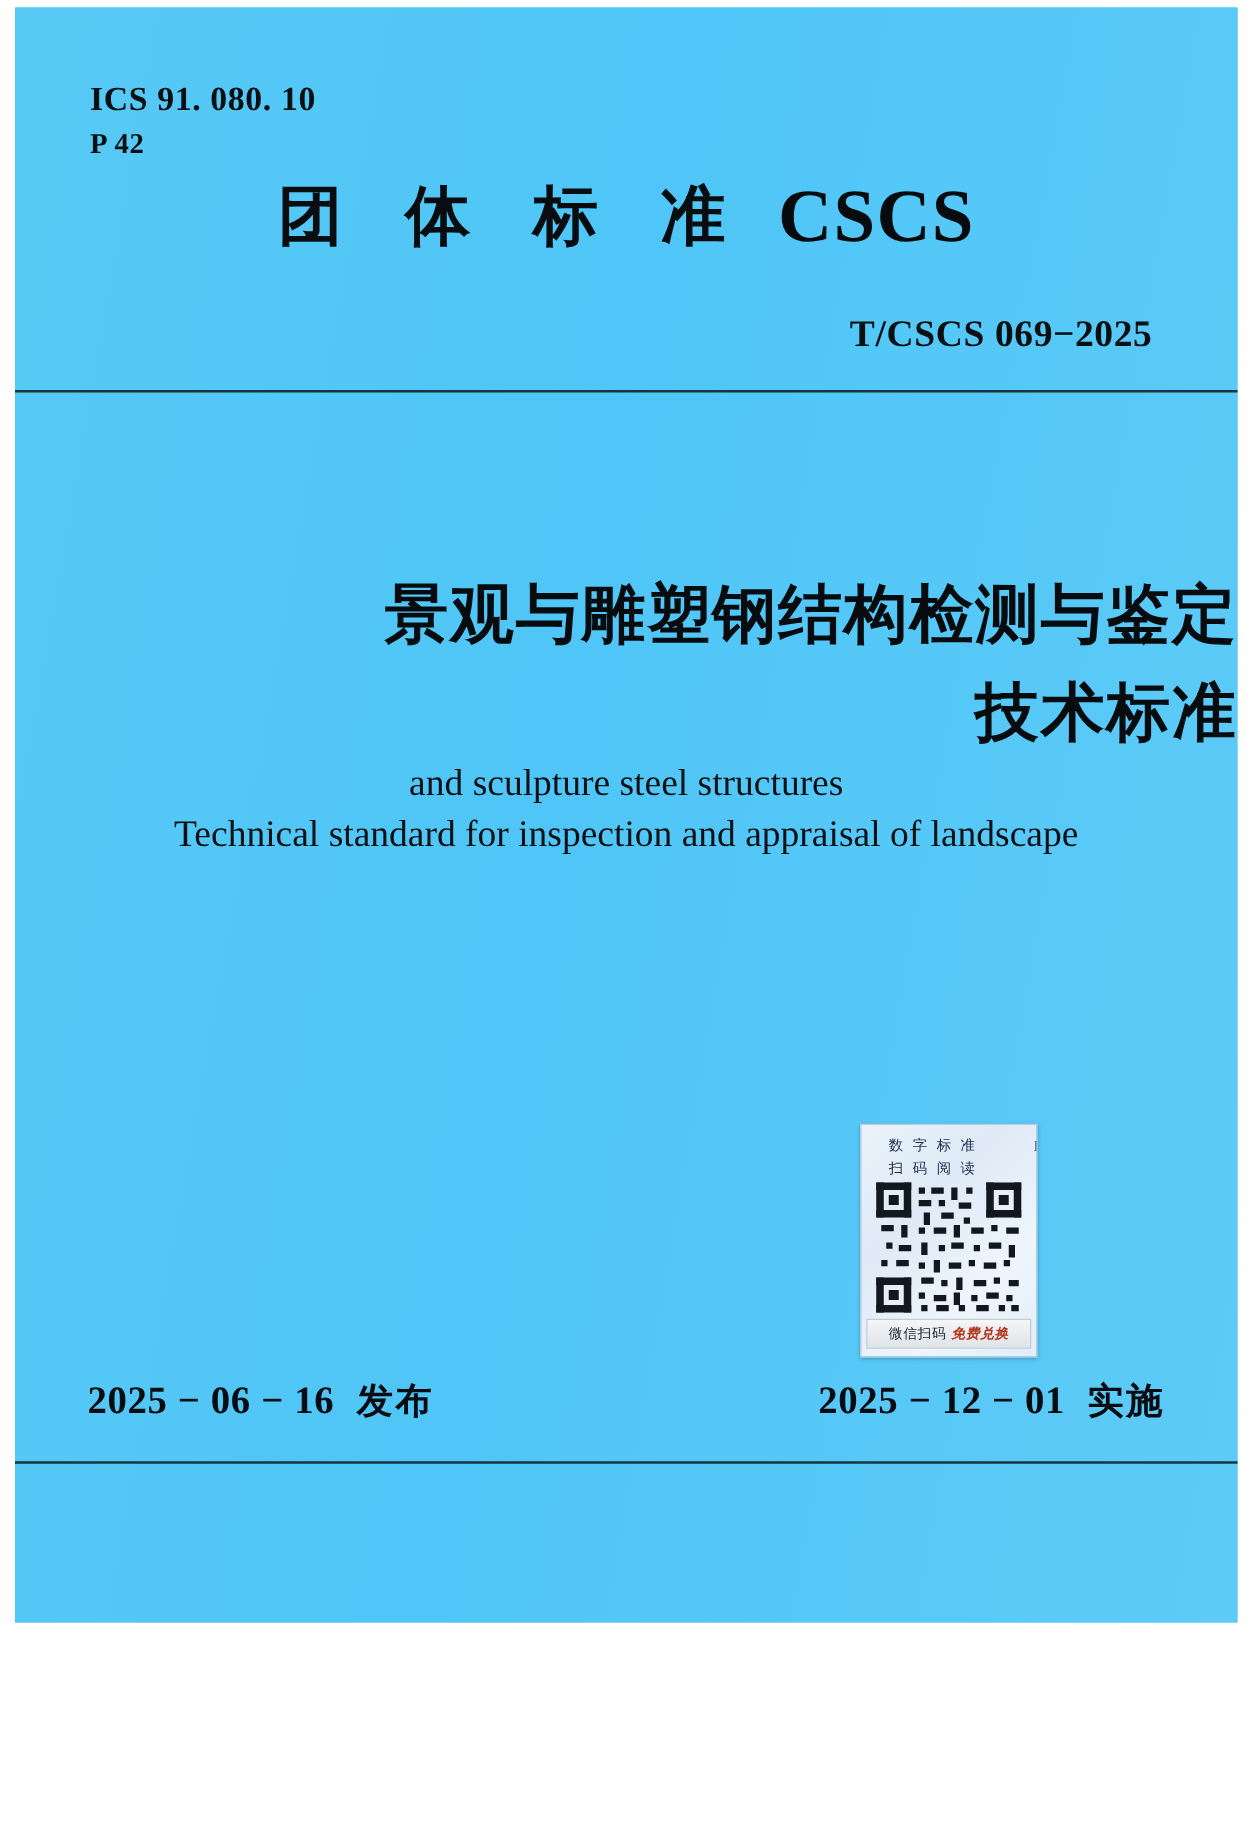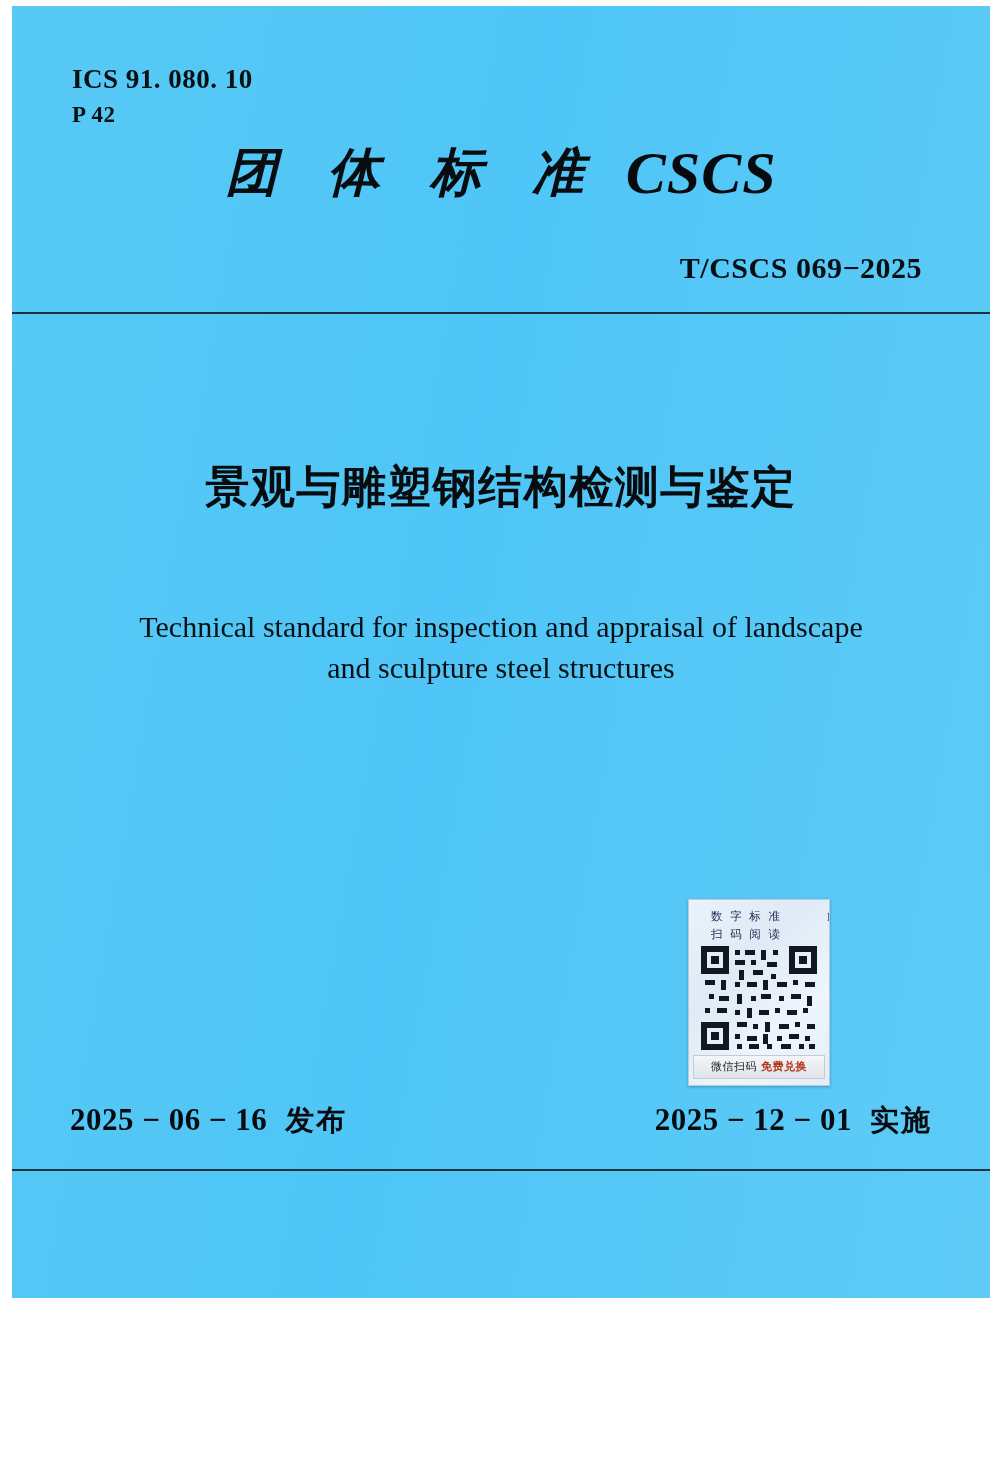--- a/index.html
+++ b/index.html
@@ -83,21 +83,20 @@
   .ics-line1 { font-size: 27px; letter-spacing: .5px; }
   .ics-line2 { font-size: 23px; letter-spacing: .5px; margin-top: 3px; }
 
   
   .header-row {
     position: absolute;
     left: 0;
     right: 0;
     top: 132px;
     text-align: center;
-    font-style: italic;
   }
   .header-cn {
     display: inline-block;
     font-family: "DejaVu Sans", sans-serif;
     font-weight: bold;
     font-size: 52px;
     letter-spacing: 16px;
     color: #090d10;
     vertical-align: middle;
   }
@@ -123,24 +122,24 @@
     letter-spacing: .5px;
     margin-left: 26px;
   }
 
   
   .title-cn {
     position: absolute;
     left: 0;
     right: 0;
     top: 448px;
-    text-align: center;
-    font-family: "DejaVu Sans", sans-serif;
-    font-weight: bold;
-    font-size: 44px;
+    text-align: right;
+    font-family: "DejaVu Sans", sans-serif;
+    font-weight: bold;
+    font-size: 51px;
     line-height: 1.52;
     letter-spacing: 1.5px;
     color: #080c0f;
   }
   .title-en {
     position: absolute;
     left: 70px;
     right: 70px;
     top: 600px;
     text-align: center;
@@ -200,21 +199,21 @@
     height: 22px;
     background: linear-gradient(180deg,#f4f6f8,#dfe4e8);
     border: 1px solid #c3ccd4;
     color: #182028;
     font-family: "DejaVu Sans", sans-serif;
     font-size: 11px;
     line-height: 22px;
     text-align: center;
     letter-spacing: .5px;
   }
-  .qr-foot .free { color: #b5361f; font-weight: bold; }
+  .qr-foot .free { color: #b5361f; font-weight: bold; font-style: italic; }
 
   
   .dates {
     position: absolute;
     left: 58px;
     right: 58px;
     top: 1095px;
     display: flex;
     justify-content: space-between;
     align-items: baseline;
@@ -268,25 +267,26 @@
     <div class="header-row">
       <span class="header-cn">团 体 标 准</span><span class="header-en">CSCS</span>
     </div>
 
     <div class="std-no">T/CSCS 069−2025</div>
 
     <div class="rule rule-top"></div>
 
     <div class="title-cn">
       <div>景观与雕塑钢结构检测与鉴定</div>
+      <div>技术标准</div>
     </div>
 
     <div class="title-en">
+      <div>and sculpture steel structures</div>
       <div>Technical standard for inspection and appraisal of landscape</div>
-      <div>and sculpture steel structures</div>
     </div>
 
     <div class="qr-sticker">
       <div class="qr-head">
         <div>数 字 标 准</div>
         <div>扫 码 阅 读</div>
         <div class="b">B</div>
       </div>
 
       <div class="qr-canvas">

